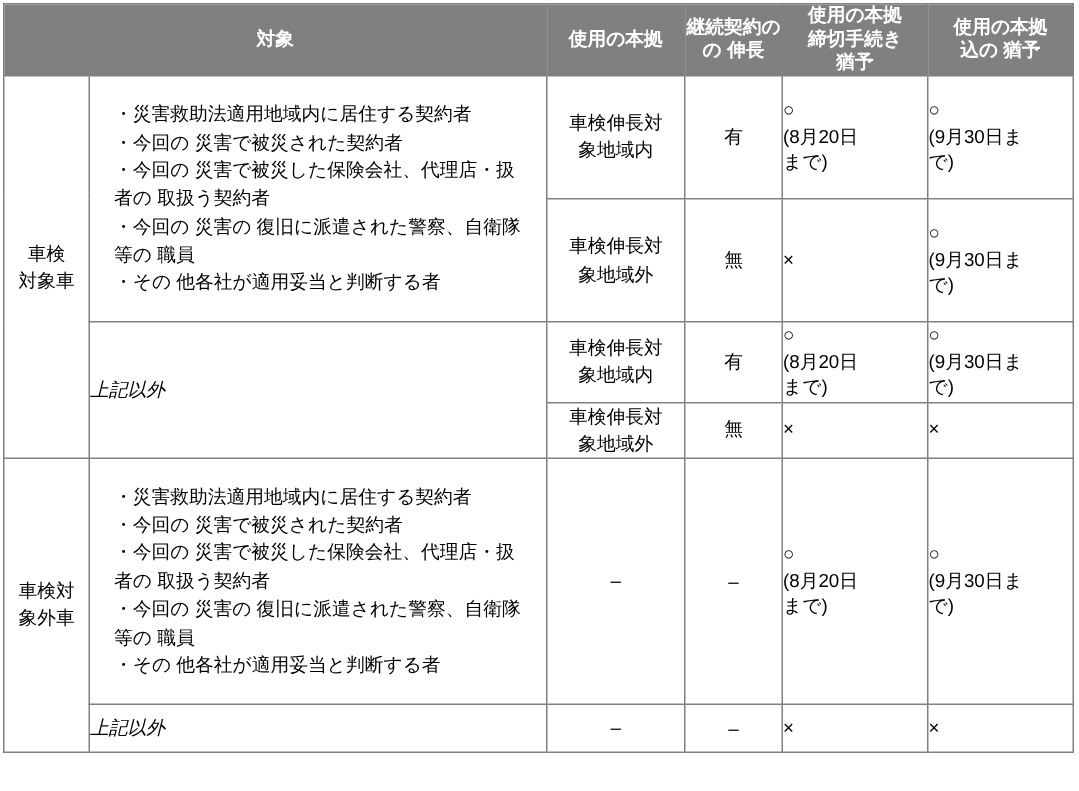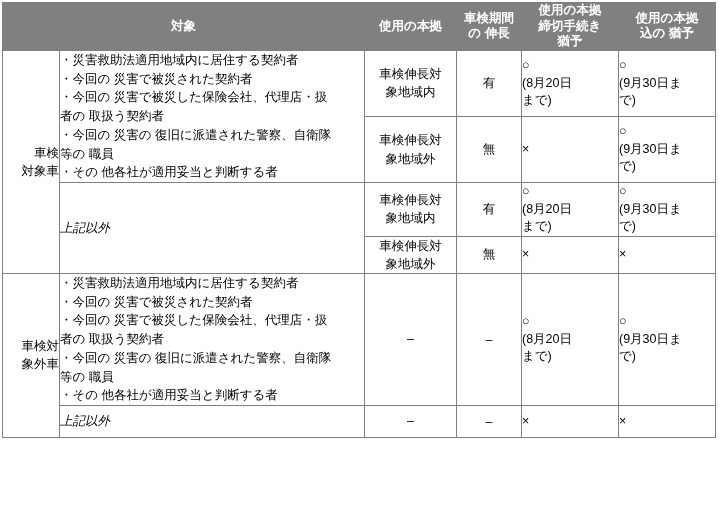--- a/index.html
+++ b/index.html
@@ -40,41 +40,41 @@
     border: 1px solid #808080;
   }
   .col-target { width: 305px; }
   .col-base   { width: 92px; }
   .col-ext    { width: 65px; }
   .col-cont   { width: 97px; }
   .col-prem   { width: 97px; }
   .col-rowhdr { width: 57px; }
 
   td.rowhdr {
-    text-align: right;
+    text-align: center;
     font-size: 12.5px;
     line-height: 1.45;
     padding: 4px 4px;
     vertical-align: middle;
   }
   td.target {
     text-align: left;
     font-size: 12.5px;
     line-height: 1.5;
     padding: 5px 6px 5px 6px;
     vertical-align: top;
   }
   td.target.single {
     vertical-align: middle;
     padding-top: 6px;
     padding-bottom: 6px;
     font-style: italic;
   }
   td.target ul {
-    margin: 0;
+    margin: 16px;
     padding: 0;
     list-style: none;
   }
   td.target ul li {
     margin: 0;
     padding: 0 0 0 0;
     text-indent: 0;
   }
   td.base {
     text-align: center;
@@ -116,21 +116,21 @@
       <col class="col-base">
       <col class="col-ext">
       <col class="col-cont">
       <col class="col-prem">
     </colgroup>
     <thead>
       <tr>
         <th colspan="2">対象</th>
         <th>使用の本拠</th>
         <th>
-          <span>車検期間</span><br>
+          <span>継続契約の</span><br>
           <span>の 伸長</span>
         </th>
         <th>
           <span>使用の本拠</span><br>
           <span>締切手続き</span><br>
           <span>猶予</span>
         </th>
         <th>
           <span>使用の本拠</span><br>
           <span>込の 猶予</span>

